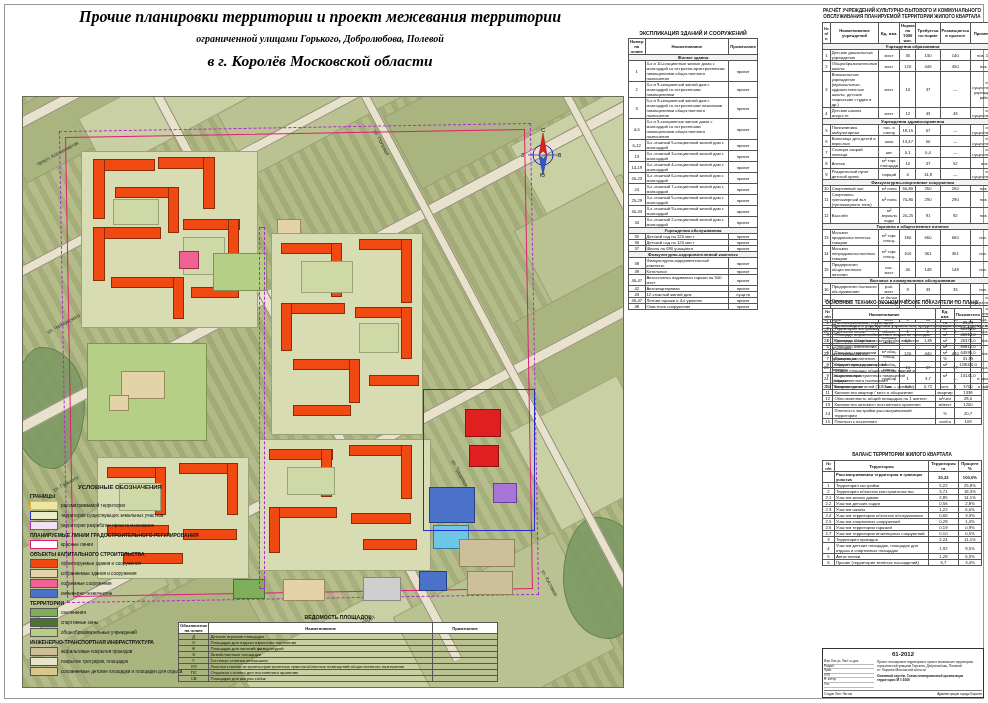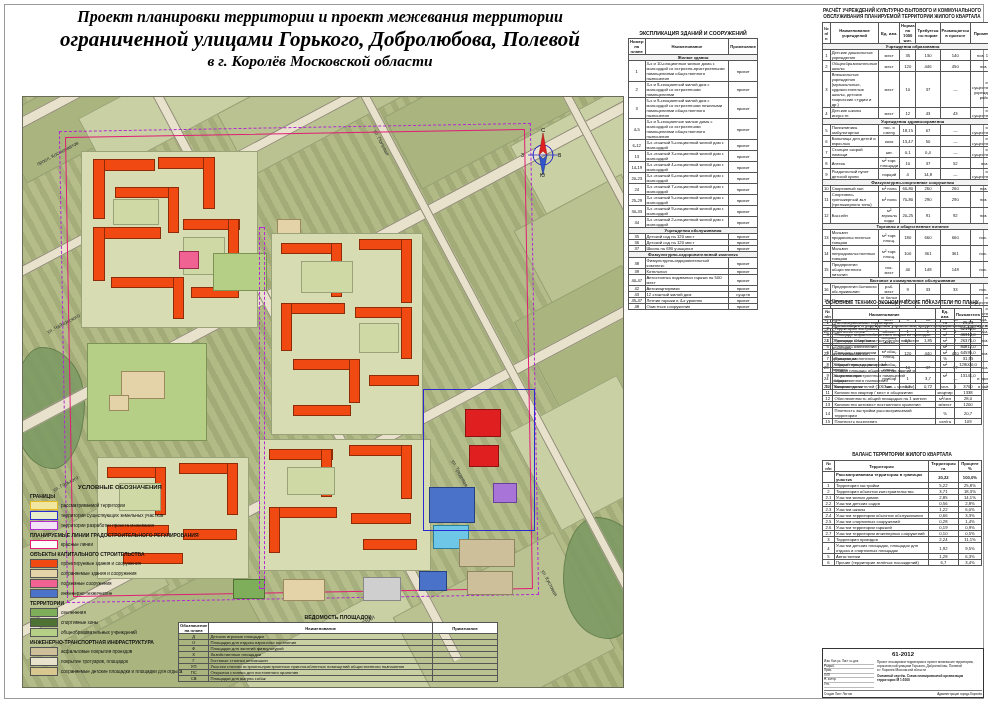--- a/index.html
+++ b/index.html
@@ -1,21 +1,21 @@
 <!DOCTYPE html>
 <html><head>
 <meta charset="utf-8">
 <style>
   html,body{margin:0;padding:0;background:#ffffff;}
   body{width:988px;height:703px;font-family:"Liberation Sans",sans-serif;color:#111;overflow:hidden;position:relative;}
   .sheet{position:absolute;left:0;top:0;width:988px;height:703px;background:#fff;}
 
   
   .title{position:absolute;left:20px;top:6px;width:600px;text-align:center;font-family:"Liberation Serif",serif;font-style:italic;font-weight:bold;font-size:16px;line-height:22px;color:#000;}
-  .title .l2{font-size:21px;}
+  .title .l2{font-size:10px;}
   .title .l3{font-size:15.5px;}
 
   
   .map{position:absolute;left:22px;top:96px;width:600px;height:590px;border:1px solid #6b6b5a;overflow:hidden;background:#cfd3a8;}
   .mapbg{position:absolute;inset:0;background:
      repeating-linear-gradient(62deg, rgba(140,150,95,.55) 0 6px, rgba(168,176,120,.55) 6px 13px),
      linear-gradient(140deg,#c9cfa2 0%, #bcc495 40%, #c6cfa3 70%, #b8c08d 100%);}
   .field{position:absolute;background:#b9c290;border:1px solid #97a074;}
   .field.d{background:#a9b47f;}
   .field.l{background:#c8d0a4;}
@@ -87,21 +87,21 @@
   .stamp .bot{position:absolute;left:1px;bottom:1px;right:1px;border-top:1px solid #777;font-size:3px;padding-top:1px;}
   .sheetframe{position:absolute;left:4px;top:4px;width:978px;height:693px;border:1px solid #999;}
 </style>
 </head>
 <body>
 
 <div class="sheet">
   <div class="sheetframe"></div>
 
   <div class="title">
-    <div class="l1">Проект планировки  территории  и проект межевания территории</div>
+    <div class="l1">Прочие планировки  территории  и проект межевания территории</div>
     <div class="l2">ограниченной улицами Горького, Добролюбова, Полевой</div>
     <div class="l3">в  г. Королёв  Московской области</div>
   </div>
 
   <div class="map">
     <div class="mapbg"></div>
 
     <div class="field d" style="left:-20px;top:-10px;width:120px;height:70px;transform:rotate(-28deg);"></div>
     <div class="field l" style="left:60px;top:-20px;width:160px;height:60px;transform:rotate(-28deg);"></div>
     <div class="field" style="left:200px;top:-30px;width:180px;height:70px;transform:rotate(-28deg);"></div>

